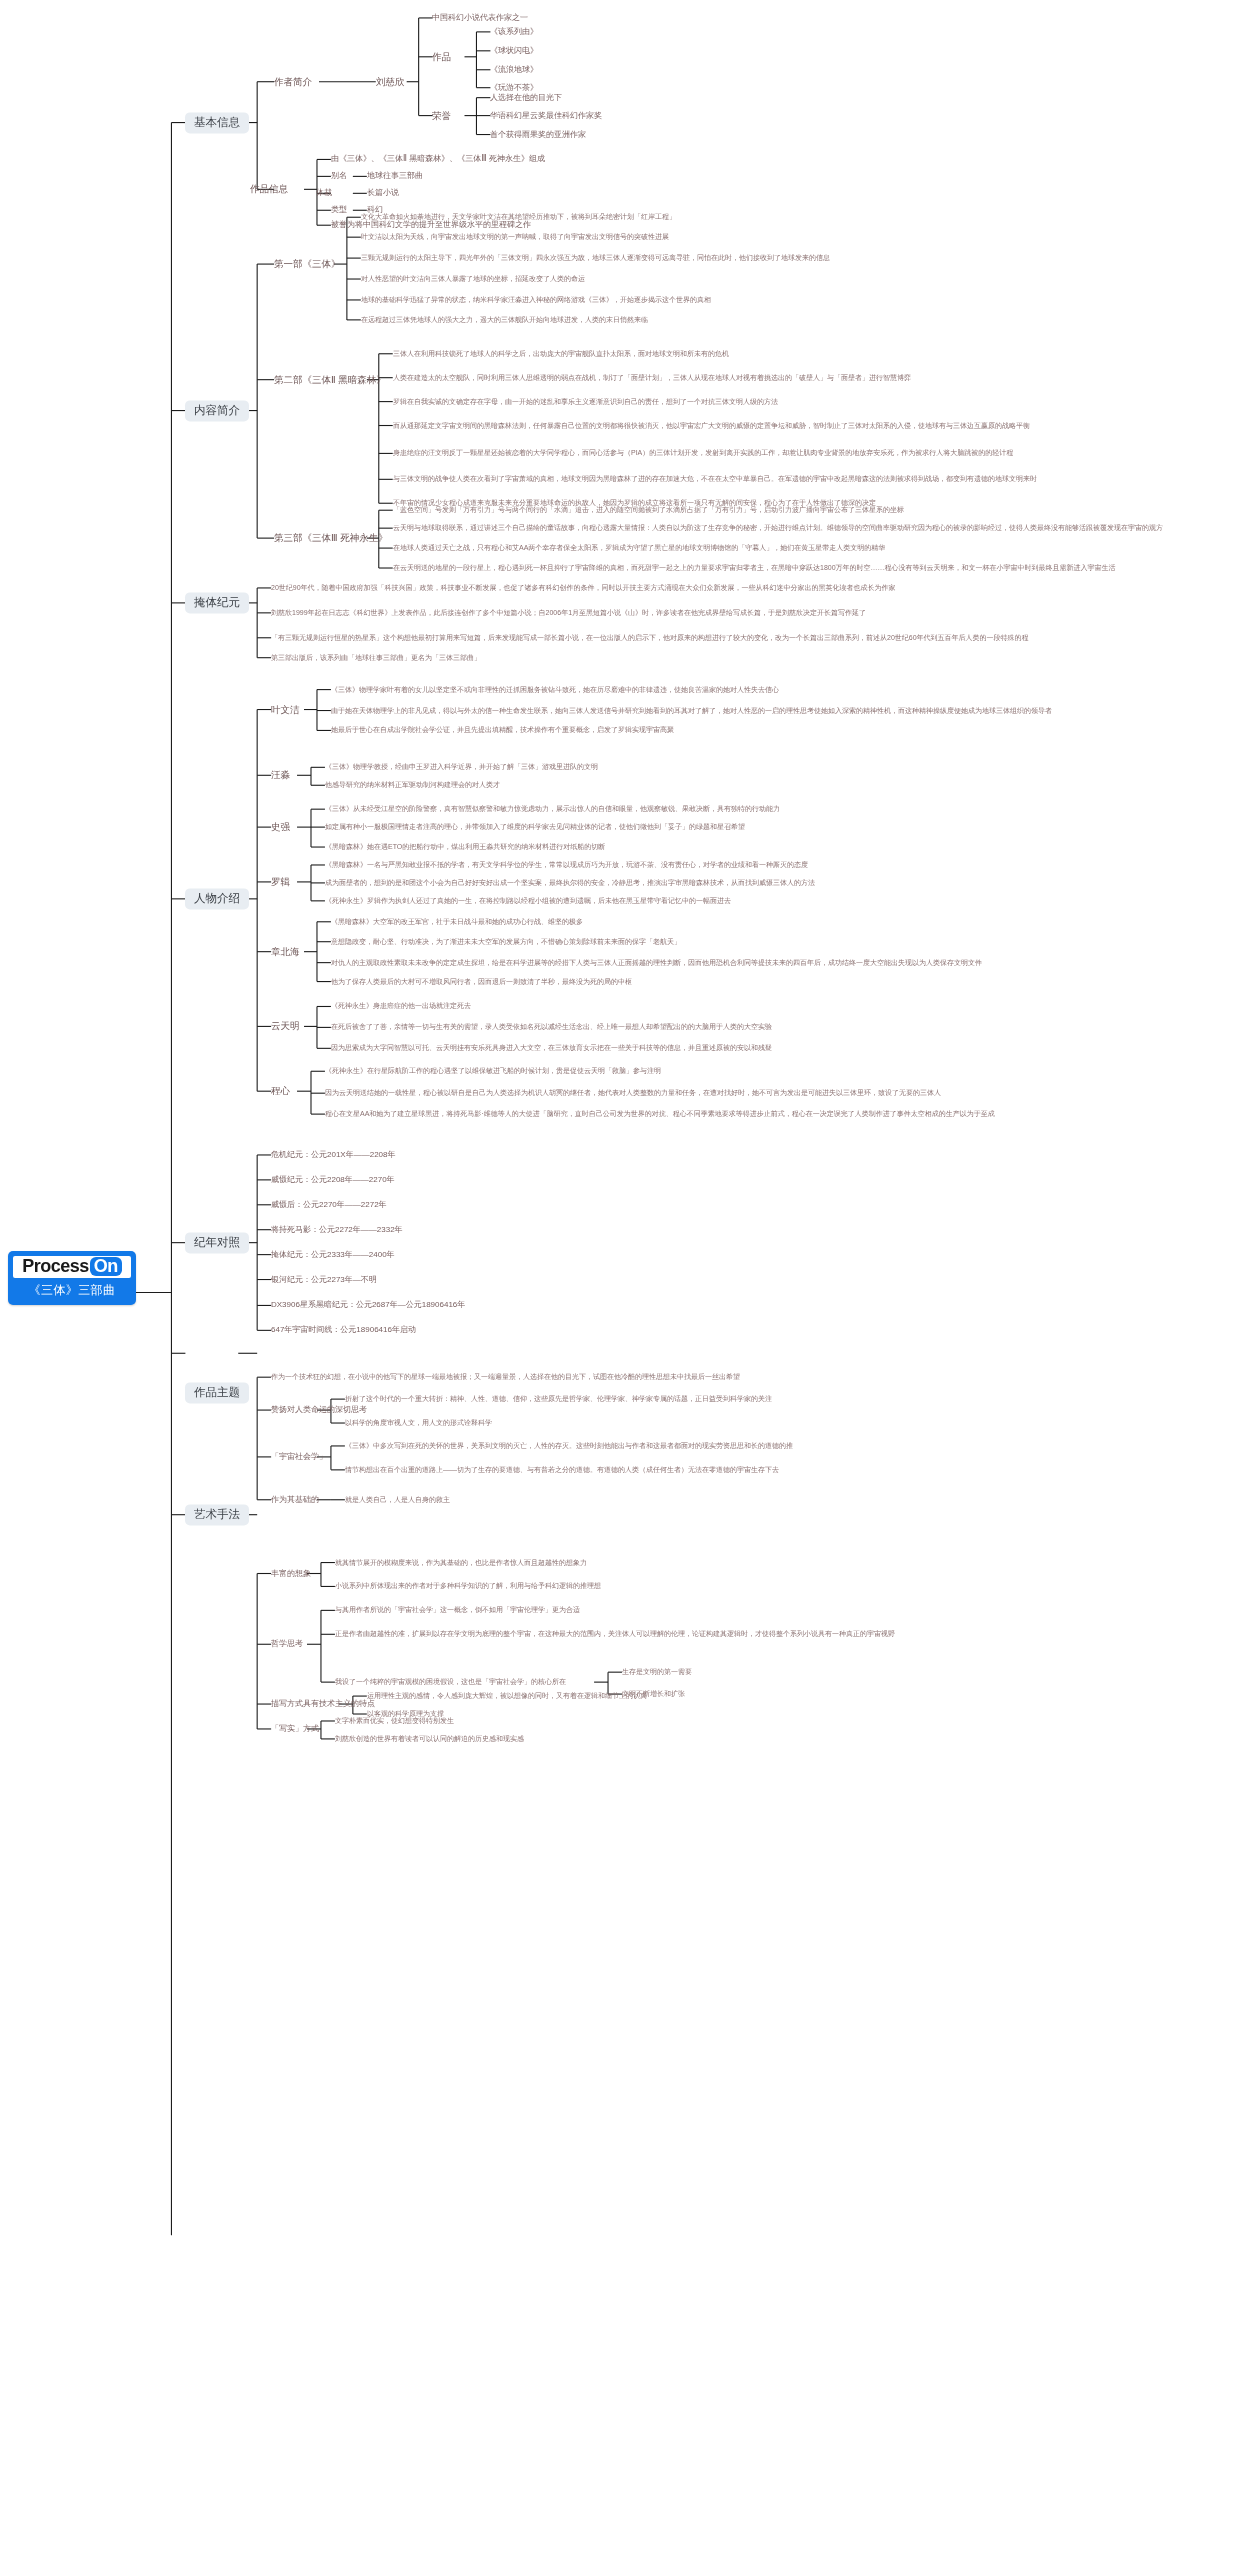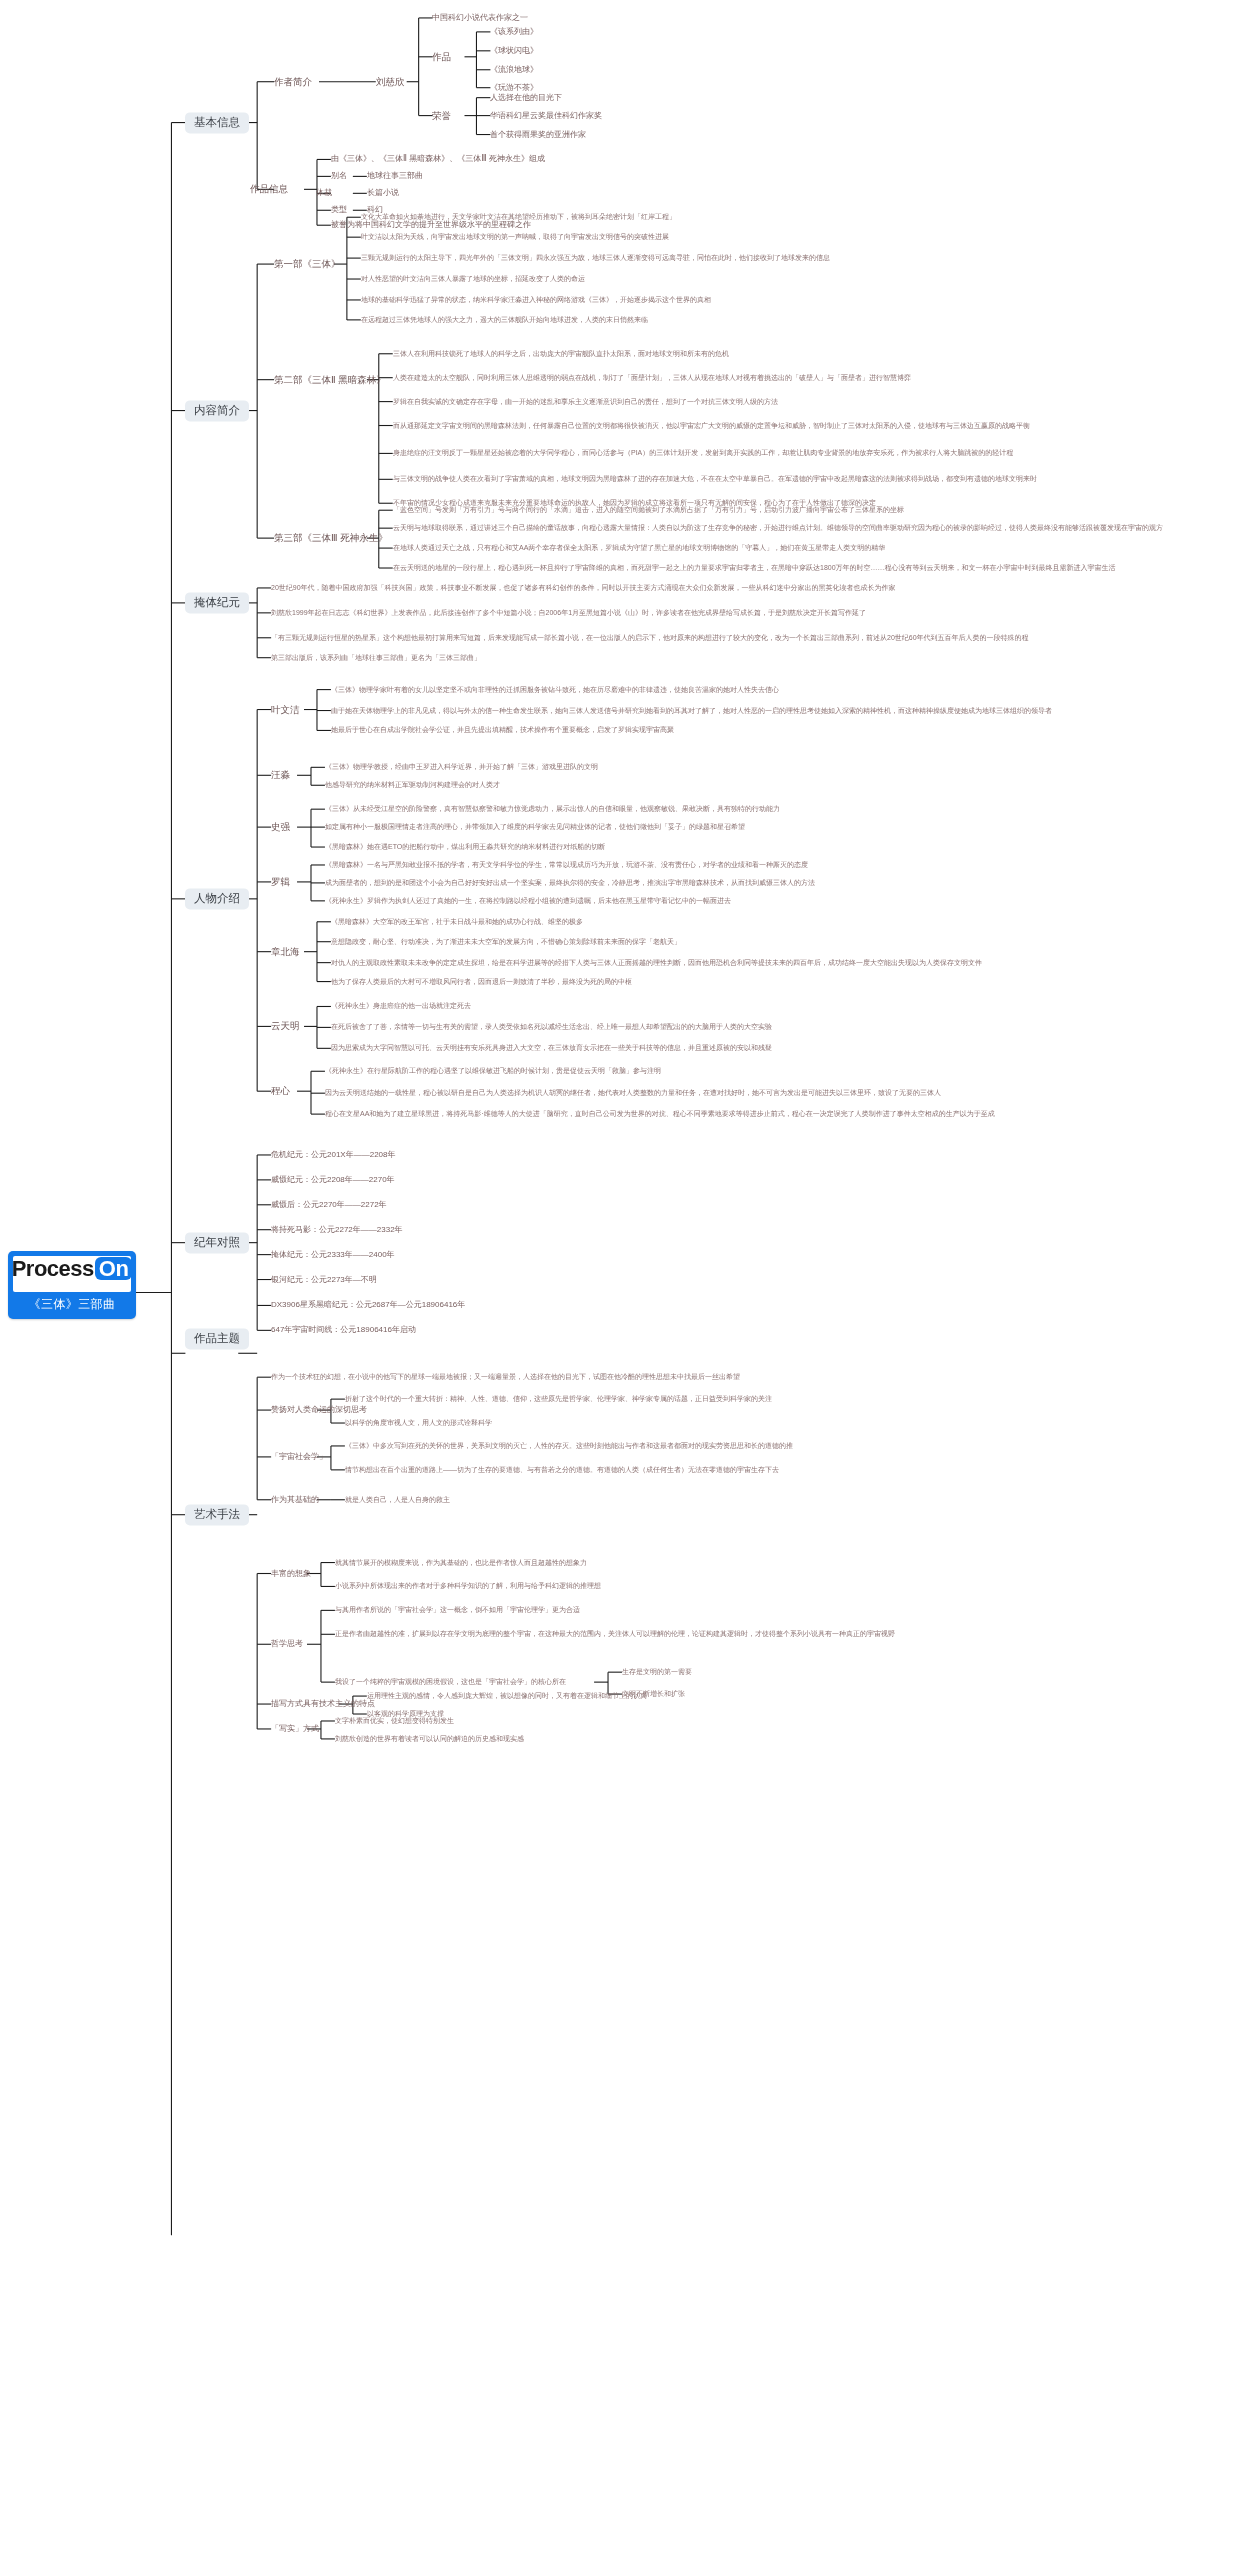--- a/index.html
+++ b/index.html
@@ -12,23 +12,23 @@
   #canvas { position:relative; width:1238px; height:2576px; }
 
   
   .root-node{
     position:absolute; left:8px; top:1251px;
     width:128px; background:#1279e8; border-radius:5px;
     padding:5px 5px 6px 5px; text-align:center;
     box-shadow:0 1px 2px rgba(0,0,0,.18);
   }
   .logo-plate{
-    background:#ffffff; border-radius:2px; padding:1px 4px 12px 4px;
+    background:#ffffff; border-radius:2px; padding:1px 4px 2px 4px;
     display:flex; align-items:center; justify-content:center;
-    font-size:22px; line-height:1.05; font-weight:700; letter-spacing:-0.5px;
+    font-size:18px; line-height:1.05; font-weight:700; letter-spacing:-0.5px;
   }
   .logo-process{ color:#1a1a1a; }
   .logo-on{
     background:#1279e8; color:#ffffff; border-radius:6px;
     padding:0 4px; margin-left:1px;
   }
   .root-title{
     color:#ffffff; font-size:12px; margin-top:4px; letter-spacing:0.4px;
   }
 
@@ -257,21 +257,21 @@
         <span class="logo-on">On</span>
     </div>
     <div class="root-title">《三体》三部曲</div>
   </div>
 
   <div class="node lvl1" style="left:185px;top:123px">基本信息</div>
   <div class="node lvl1" style="left:185px;top:411px">内容简介</div>
   <div class="node lvl1" style="left:185px;top:603px">掩体纪元</div>
   <div class="node lvl1" style="left:185px;top:899px">人物介绍</div>
   <div class="node lvl1" style="left:185px;top:1243px">纪年对照</div>
-  <div class="node lvl1" style="left:185px;top:1339px">作品主题</div>
+  <div class="node lvl1" style="left:185px;top:1393px">作品主题</div>
   <div class="node lvl1" style="left:185px;top:1515px">艺术手法</div>
 
   <div class="node lvl2" style="left:274px;top:82px">作者简介</div>
   <div class="node lvl2" style="left:376px;top:82px">刘慈欣</div>
   <div class="node lvl3" style="left:432px;top:18px">中国科幻小说代表作家之一</div>
   <div class="node lvl2" style="left:432px;top:57px">作品</div>
   <div class="node lvl3" style="left:490px;top:32px">《该系列由》</div>
   <div class="node lvl3" style="left:490px;top:51px">《球状闪电》</div>
   <div class="node lvl3" style="left:490px;top:70px">《流浪地球》</div>
   <div class="node lvl3" style="left:490px;top:88px">《玩游不茶》</div>

